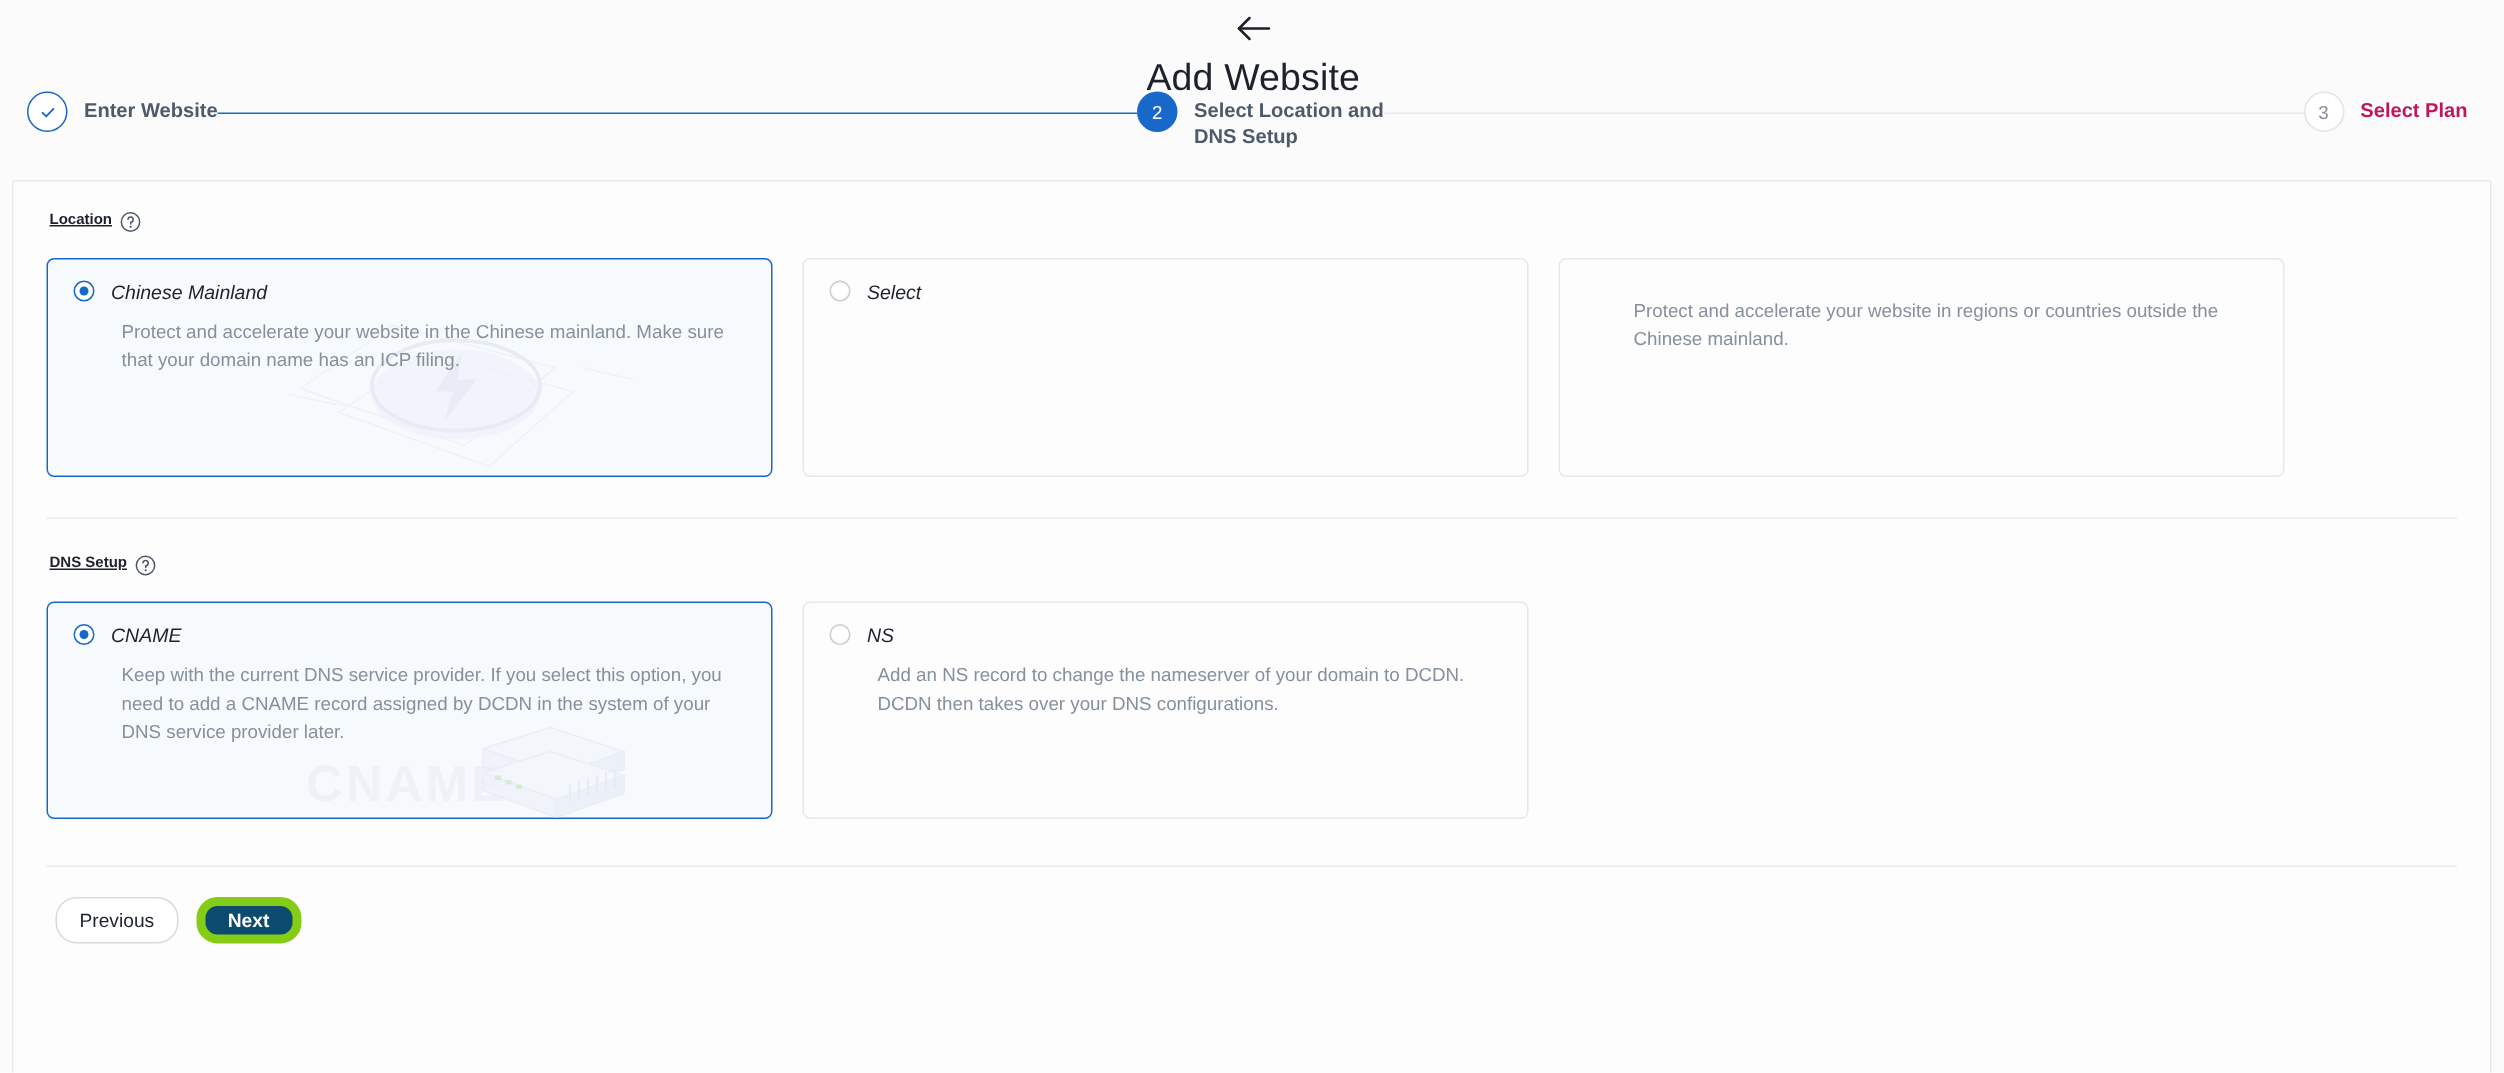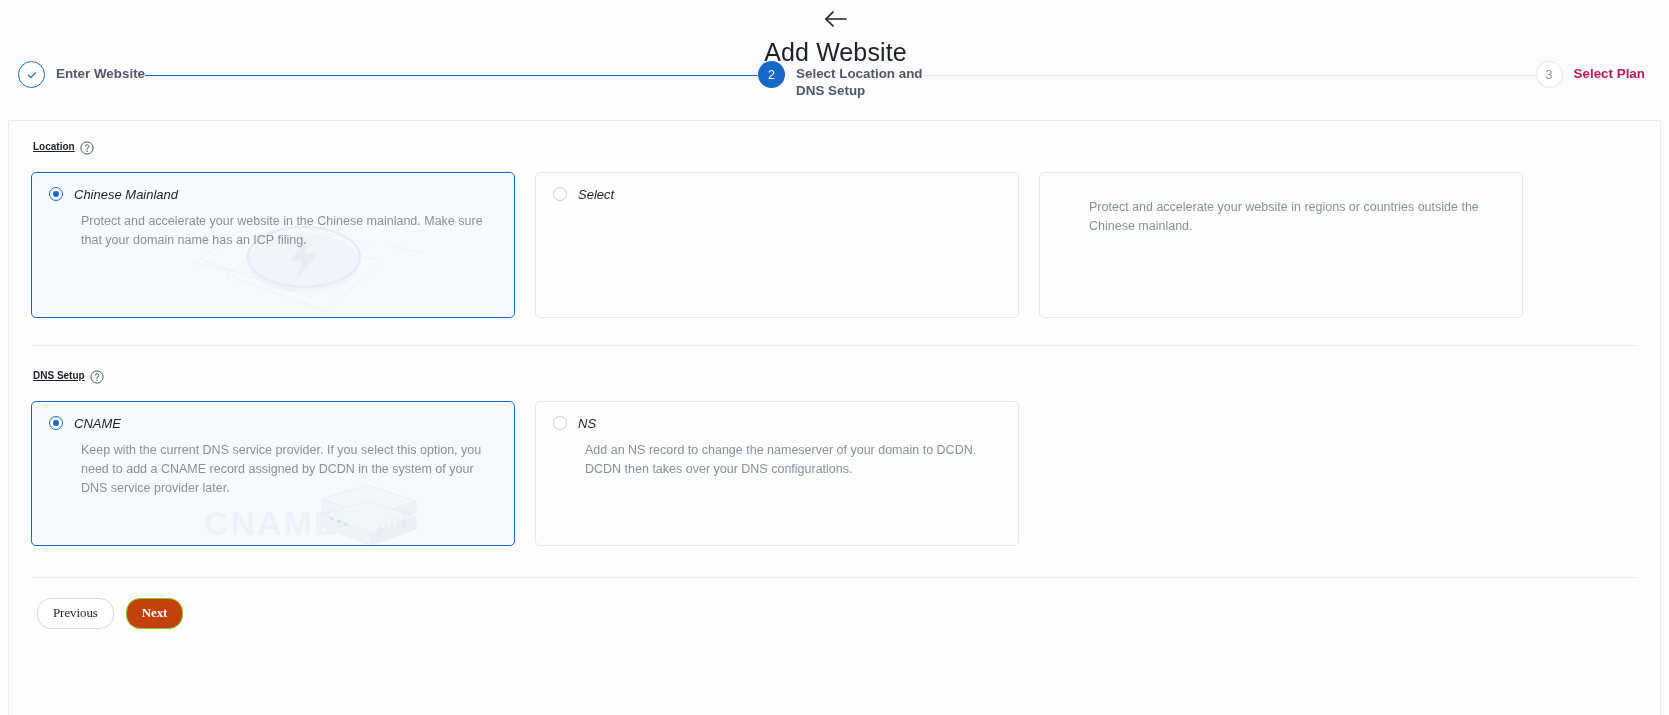--- a/index.html
+++ b/index.html
@@ -209,38 +209,38 @@
   }
   .divider.bottom { margin: 31px 0 20px 0; }
 
   
   .btn-row {
     display: flex;
     gap: 12px;
     padding-left: 6px;
   }
   .btn {
-    font-family: Liberation Serif, serif;
+    font-family: Liberation Sans, sans-serif;
     font-size: 12.8px;
     border-radius: 14px;
     padding: 0 15px;
     height: 31px;
     display: inline-flex;
     align-items: center;
     justify-content: center;
     cursor: pointer;
   }
   .btn-secondary {
     background: #ffffff;
     border: 1px solid #d8d9dc;
     color: #1d2129;
   }
   .btn-primary {
-    background: #c2410c;
-    border: 1px solid #84cc16;
+    background: #0c4a6e;
+    border: 6px solid #84cc16;
     color: #ffffff;
     font-weight: bold;
   }
 </style>
 </head>
 <body>
 
 <div class="page-header">
   <div class="back-arrow">
     <svg width="24" height="18" viewBox="0 0 24 18" aria-hidden="true">

